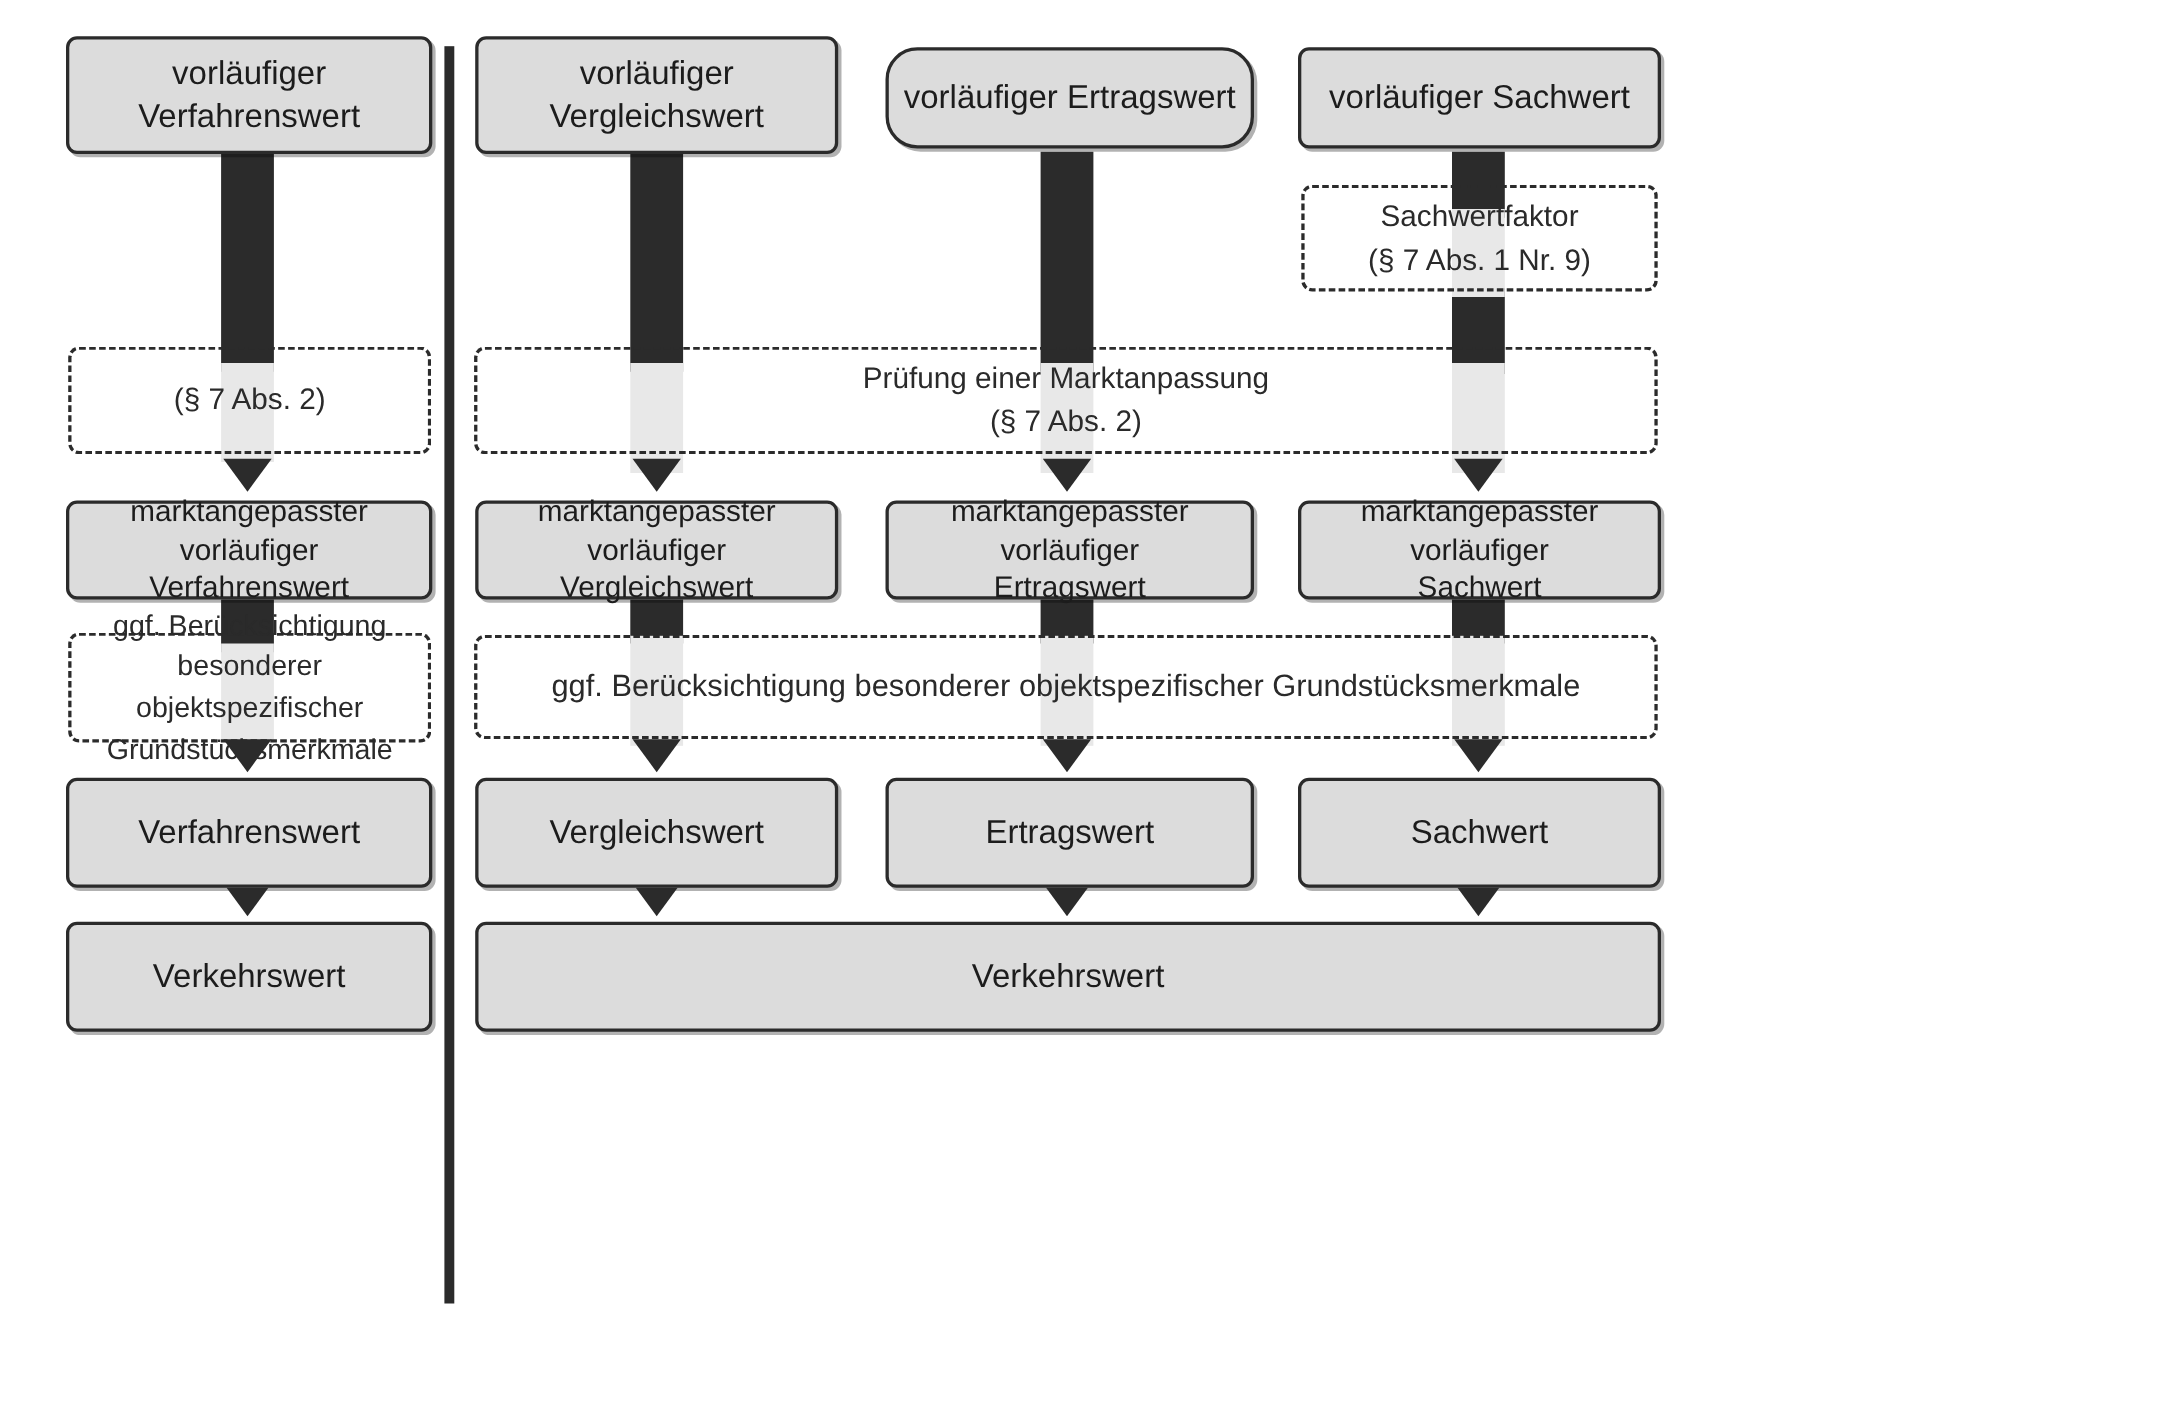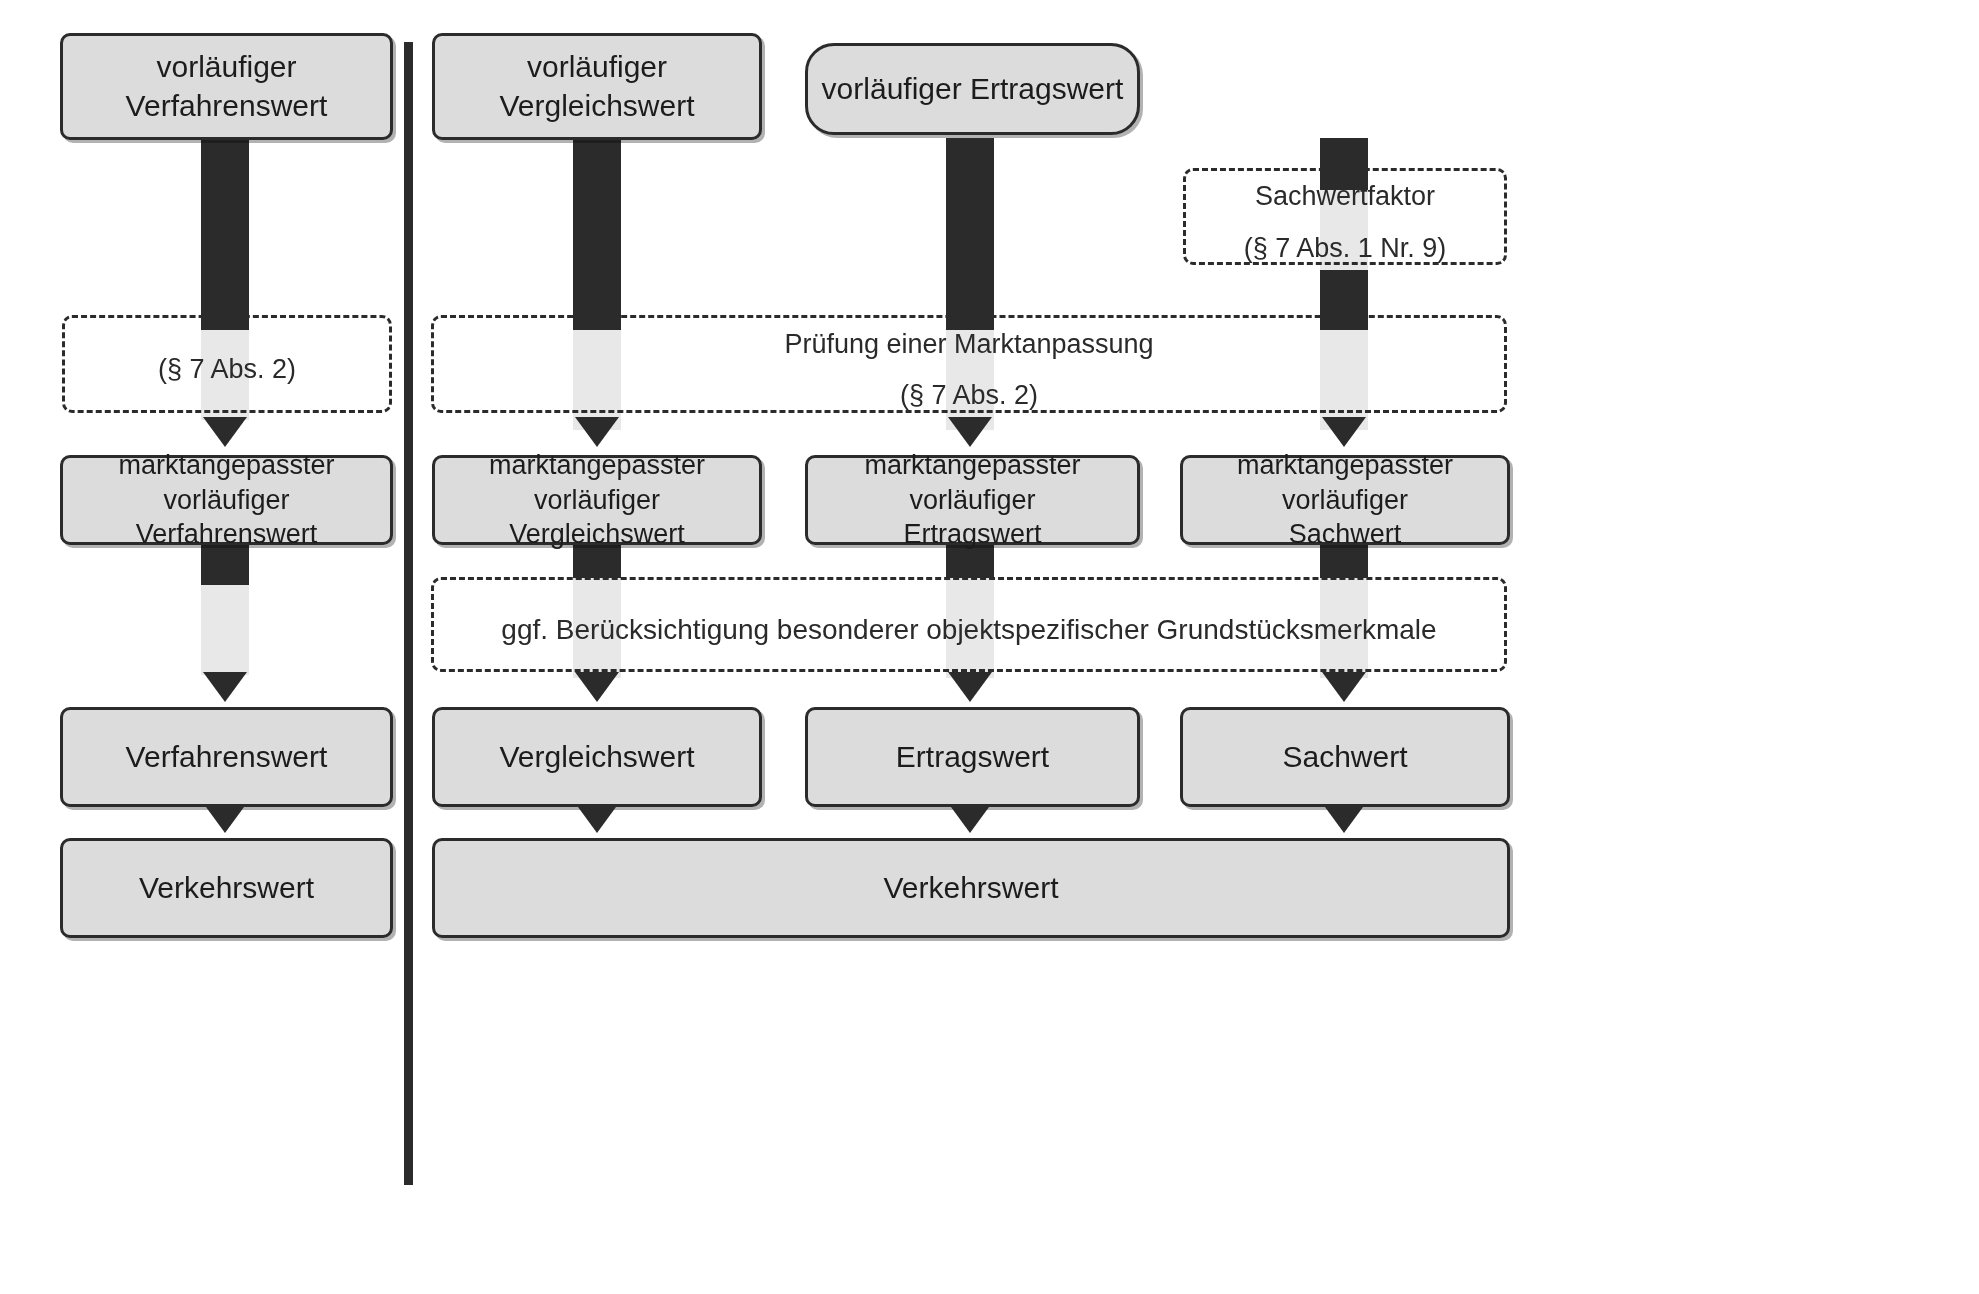--- a/index.html
+++ b/index.html
@@ -48,21 +48,21 @@
     display: flex;
     flex-direction: column;
     align-items: center;
     justify-content: center;
     text-align: center;
     line-height: 1.45;
     color: #2a2a2a;
     z-index: 3;
     padding: 2px 8px;
   }
-  .dashed-lbl { display: block; white-space: pre-line; margin-top: 12px; }
+  .dashed-lbl { display: block; white-space: pre-line; }
 
   
   .shaft {
     position: absolute;
     background: #2b2b2b;
     z-index: 1;
   }
   
   .shaft-ghost {
     position: absolute;
@@ -136,20 +136,25 @@
     <span class="dashed-lbl">(§ 7 Abs. 2)</span>
   </div>
 
   <div class="arrow" style="left:203px; top:417px;"></div>
 
   <div class="node fs-27" style="left:60px; top:455px; width:333px; height:90px;">
     <span class="node-lbl">marktangepasster vorläufiger
 Verfahrenswert</span>
   </div>
 
+  <div class="dashed fs-26" style="left:62px; top:575px; width:330px; height:100px;">
+    <span class="dashed-lbl">ggf. Berücksichtigung
+besonderer objektspezifischer
+Grundstücksmerkmale</span>
+  </div>
 
   <div class="arrow" style="left:203px; top:672px;"></div>
 
   <div class="node fs-30" style="left:60px; top:707px; width:333px; height:100px;">
     <span class="node-lbl">Verfahrenswert</span>
   </div>
 
   <div class="arrow sm" style="left:206px; top:807px;"></div>
 
   <div class="node fs-30" style="left:60px; top:838px; width:333px; height:100px;">
@@ -160,20 +165,23 @@
 
   <div class="node fs-30" style="left:432px; top:33px; width:330px; height:107px;">
     <span class="node-lbl">vorläufiger
 Vergleichswert</span>
   </div>
 
   <div class="node fs-30" style="left:805px; top:43px; width:335px; height:92px;border-radius:29px;">
     <span class="node-lbl">vorläufiger Ertragswert</span>
   </div>
 
+  <div class="node fs-30" style="left:1180px; top:43px; width:330px; height:92px;">
+    <span class="node-lbl">vorläufiger Sachwert</span>
+  </div>
 
   <div class="dashed fs-27" style="left:1183px; top:168px; width:324px; height:97px;">
     <span class="dashed-lbl">Sachwertfaktor</span>
     <span class="dashed-lbl">(§ 7 Abs. 1 Nr. 9)</span>
   </div>
 
   <div class="dashed fs-27" style="left:431px; top:315px; width:1076px; height:98px;">
     <span class="dashed-lbl">Prüfung einer Marktanpassung</span>
     <span class="dashed-lbl">(§ 7 Abs. 2)</span>
   </div>

